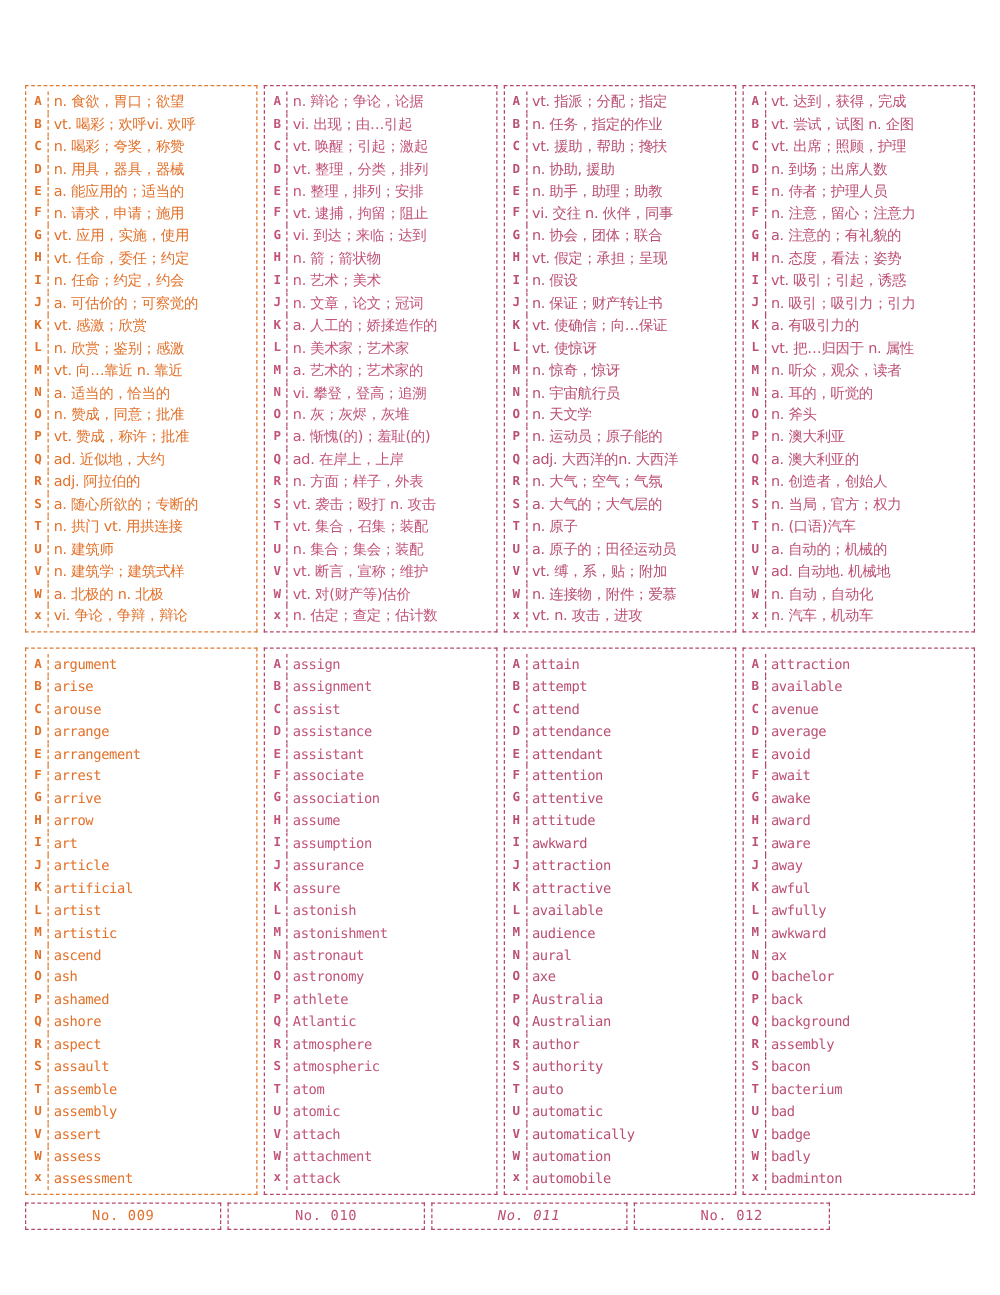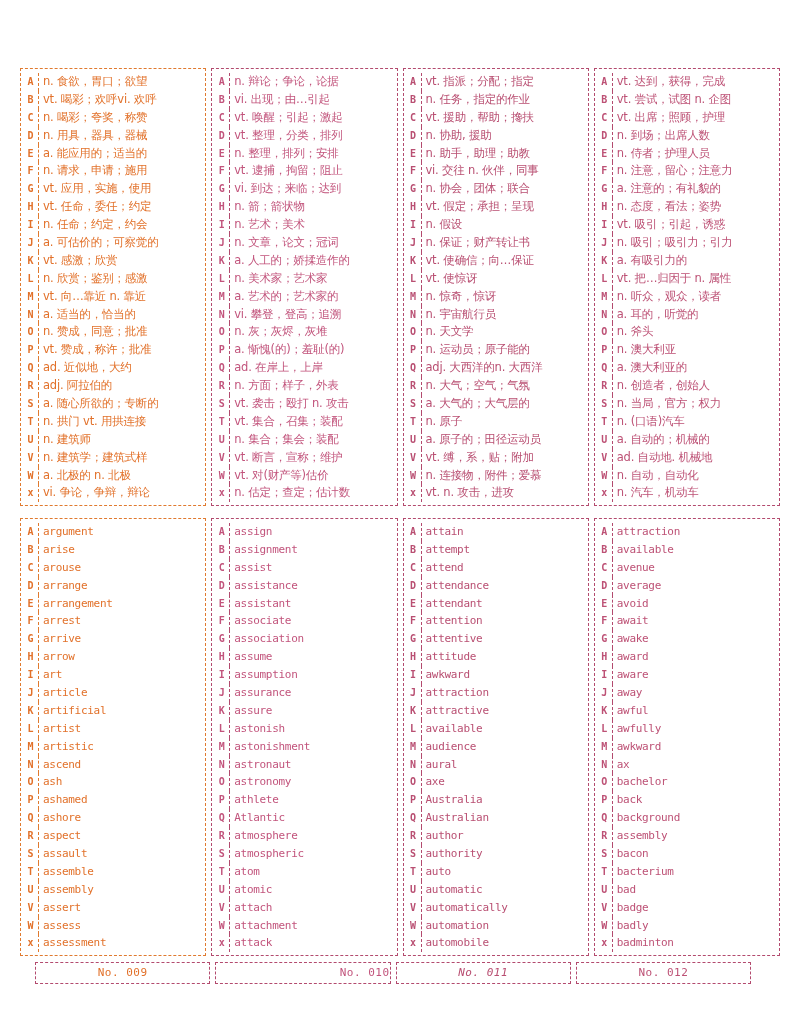--- a/index.html
+++ b/index.html
@@ -84,24 +84,24 @@
 
   
   .c-orange { color: #e2712a; }
   .c-pink   { color: #c2547c; }
   .c-mauve  { color: #b94f72; }
   .c-rose   { color: #bd5175; }
 
   
   .footer-row {
     position: absolute;
-    left: 35px;
+    left: 20px;
     top: 962px;
     display: flex;
-    width: 716px;
+    width: 644px;
     gap: 5px;
   }
   .card-number {
     width: 187px;
     box-sizing: border-box;
     border: 1px dashed #b34a6e;
     text-align: center;
     font-family: "DejaVu Sans Mono", "Liberation Mono", monospace;
     font-size: 11px;
     color: #b94f72;
@@ -915,18 +915,18 @@
           <div class="entry">
             <span class="letter c-rose">x</span>
             <span class="word-text c-rose">badminton</span>
           </div>
         </div>
       </div>
     </div>
 
   <div class="footer-row">
       <div class="card-number" style="color: rgb(226, 113, 42);">No. 009</div>
-      <div class="card-number" style="color: rgb(194, 84, 124); text-align: right;">No. 010</div>
+      <div class="card-number" style="color: rgb(194, 84, 124);">No. 010</div>
       <div class="card-number" style="color: rgb(185, 79, 114); font-style: italic;">No. 011</div>
       <div class="card-number" style="color: rgb(189, 81, 117);">No. 012</div>
     </div>
 
 </div>
 
 </body></html>

